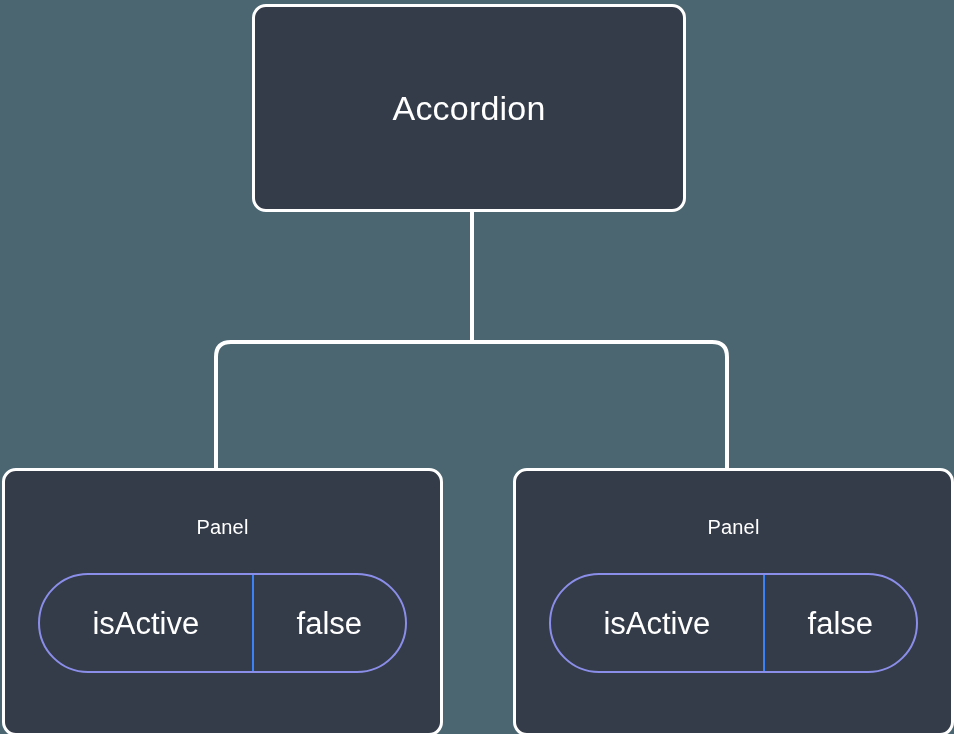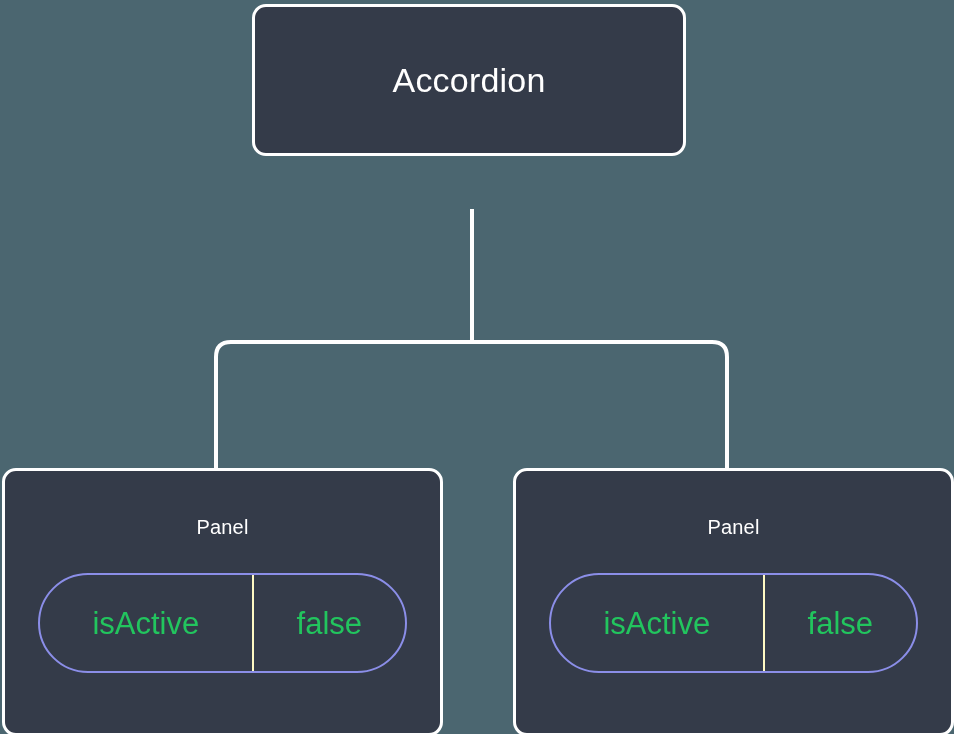--- a/index.html
+++ b/index.html
@@ -42,21 +42,21 @@
     border-radius: 14px;
     display: flex;
     flex-direction: column;
     align-items: center;
   }
 
   .node-root {
     left: 252px;
     top: 4px;
     width: 434px;
-    height: 152px;
+    height: 208px;
     justify-content: center;
   }
 
   .node-child {
     top: 468px;
     width: 441px;
     height: 268px;
     justify-content: flex-start;
     padding-top: 46px;
   }
@@ -89,33 +89,33 @@
     display: flex;
     align-items: stretch;
     overflow: hidden;
   }
 
   .prop-key,
   .prop-value {
     display: flex;
     align-items: center;
     justify-content: center;
-    color: #22c55e;
+    color: #ffffff;
     font-size: 31px;
     line-height: 1;
     white-space: nowrap;
   }
 
   .prop-key {
     flex: 0 0 58%;
   }
 
   .prop-value {
     flex: 1 1 auto;
-    border-left: 2px solid #fef9c3;
+    border-left: 2px solid #3b82f6;
   }
 </style>
 </head>
 <body>
 
 <div id="canvas">
 
   <svg id="connector-layer" width="954" height="734" viewBox="0 0 954 734" fill="none" xmlns="http://www.w3.org/2000/svg" aria-hidden="true">
 
     <path d="M 472 209 L 472 342" stroke="#ffffff" stroke-width="4" stroke-linecap="butt"></path>

